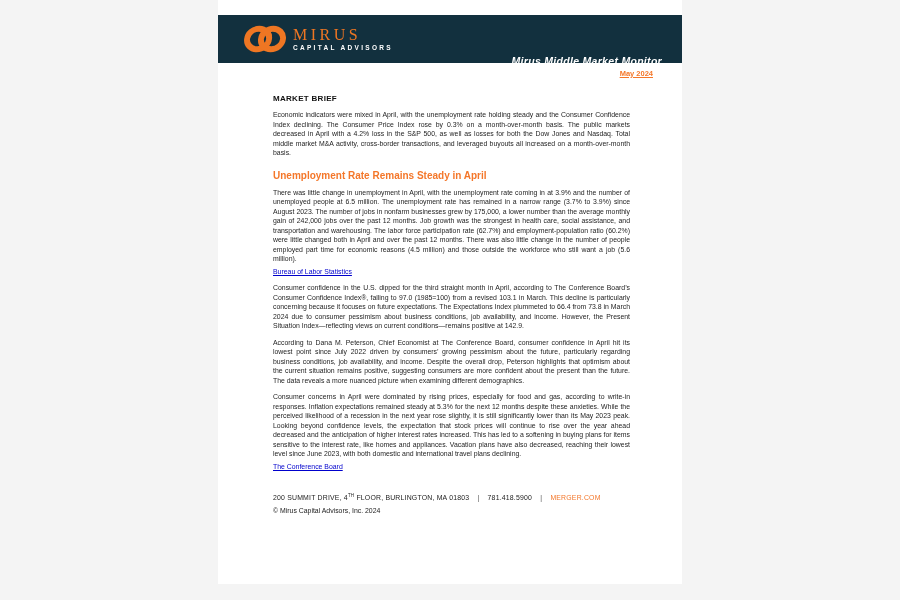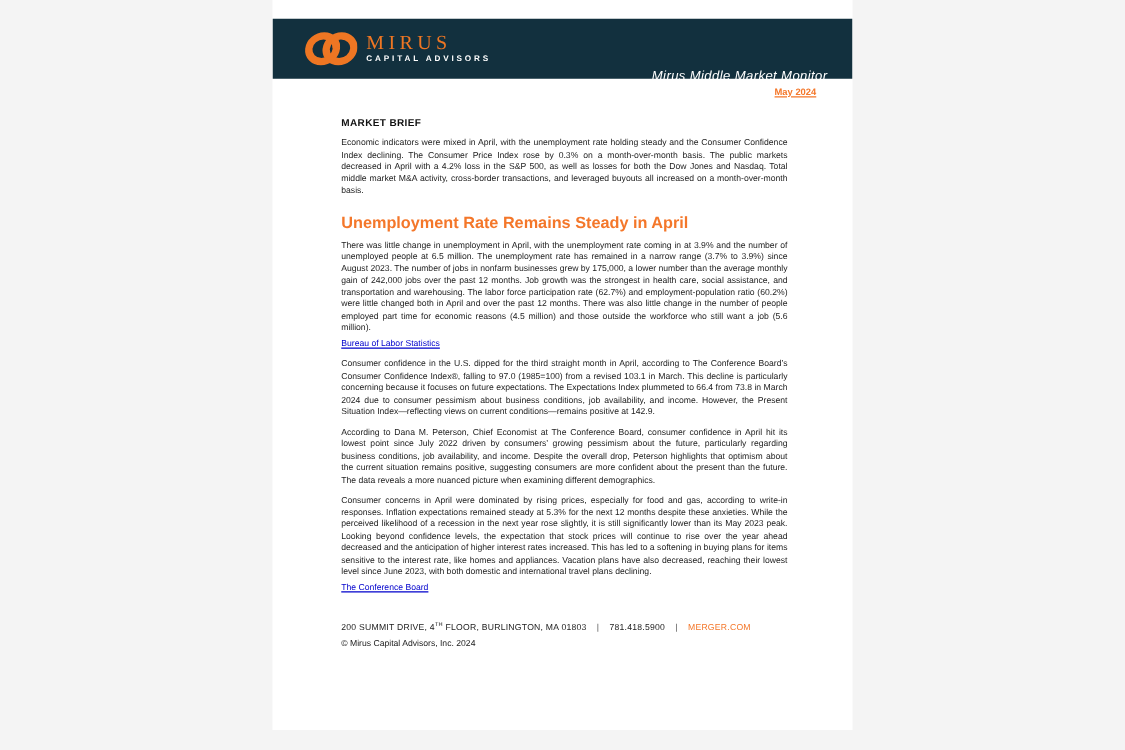--- a/index.html
+++ b/index.html
@@ -30,40 +30,40 @@
   .brand {
     font-family: "Liberation Serif", serif;
     font-size: 16px; letter-spacing: 3.5px;
     color: #ee7623; font-weight: 400;
   }
   .tagline {
     font-size: 6.5px; letter-spacing: 2.3px;
     color: #ffffff; margin-top: 2px; font-weight: bold;
   }
   .newsletter-title {
-    color: #ffffff; font-style: italic; font-weight: normal;
+    color: #ffffff; font-style: italic; font-weight: bold;
     font-size: 10.5px; letter-spacing: 0.3px; margin-top: 44px;
   }
   
   .date-row {
     text-align: right; padding-right: 29px; margin-top: 6px;
     color: #f4772a; font-size: 7.5px; font-weight: bold; text-decoration: underline;
   }
   
   .content { padding: 0 52px 0 55px; color: #1d1d1d; }
   .h-brief {
     font-size: 8px; font-weight: bold; color: #111111;
     letter-spacing: 0.3px; margin: 16px 0 0;
   }
   .content p {
     font-size: 6.9px; line-height: 9.5px;
     text-align: justify; margin: 7px 0 0;
   }
   .h-section {
-    font-size: 13px; font-weight: bold; color: #f4772a;
+    font-size: 10px; font-weight: bold; color: #f4772a;
     margin: 12px 0 0;
   }
   .src-line { margin: 0; line-height: 9.5px; }
   .src-link {
     font-size: 6.9px; color: #0000cc;
     text-decoration: underline; cursor: pointer;
   }
   
   .footer-line {
     margin-top: 22px; font-size: 6.9px; letter-spacing: 0.2px;

